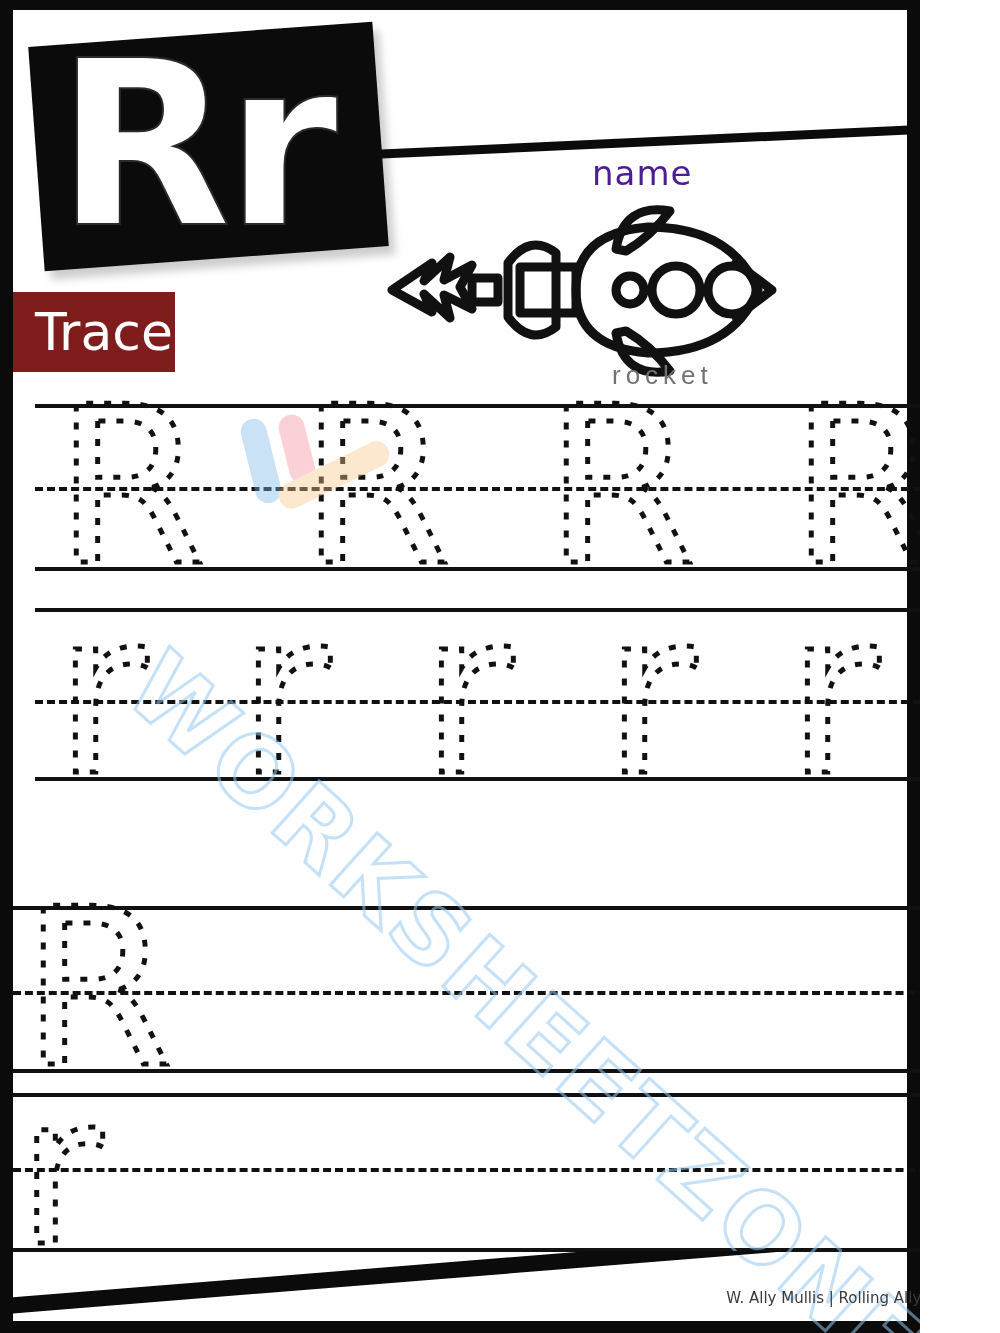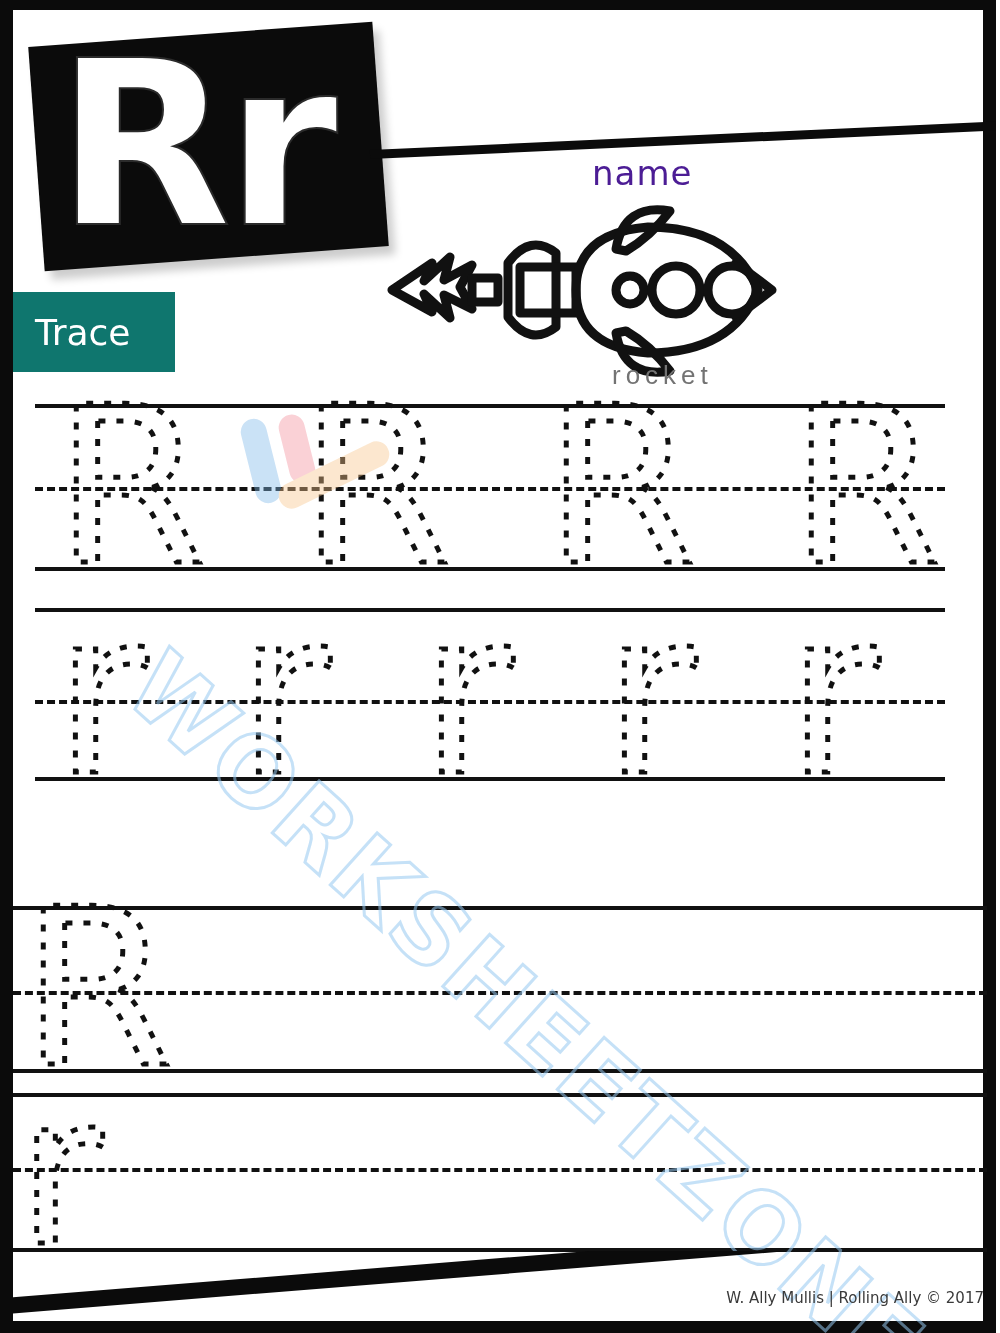--- a/index.html
+++ b/index.html
@@ -2,21 +2,21 @@
 <html><head>
 <meta charset="utf-8">
 <title>Letter Rr Handwriting Worksheet</title>
 <style>
   html,body{margin:0;padding:0;background:#ffffff;}
   body{
     font-family:"DejaVu Sans", sans-serif;
     width:1000px;height:1333px;overflow:hidden;position:relative;
   }
   #sheet{
-    position:absolute;left:0;top:0;width:996px;height:1333px;
+    position:absolute;left:0;top:0;width:920px;height:1333px;
     background:#ffffff;overflow:hidden;
   }
   
   .frame-top{position:absolute;left:0;top:0;width:1000px;height:10px;background:#0b0b0b;}
   .frame-bottom{position:absolute;left:0;bottom:0;width:1000px;height:12px;background:#0b0b0b;}
   .frame-left{position:absolute;left:0;top:0;width:13px;height:1333px;background:#0b0b0b;}
   .frame-right{position:absolute;right:0;top:0;width:13px;height:1333px;background:#0b0b0b;}
 
   
   .hdr-tile{
@@ -46,22 +46,22 @@
   
   .rocket-wrap{position:absolute;left:380px;top:185px;width:400px;height:210px;}
   .word-label{
     position:absolute;left:612px;top:360px;
     font-family:Liberation Sans, sans-serif;font-size:26px;color:#737373;
     letter-spacing:5px;
   }
 
   
   .tag{
-    position:absolute;background:#0f766e;color:#ffffff;
-    font-family:"DejaVu Sans", sans-serif;font-size:36px;
+    position:absolute;background:#7f1d1d;color:#ffffff;
+    font-family:"DejaVu Sans", sans-serif;font-size:52px;
     display:flex;align-items:center;padding-left:22px;letter-spacing:0px;
   }
   .tag-trace{left:13px;top:292px;width:140px;height:80px;}
   .tag-write{left:13px;top:806px;width:140px;height:80px;}
 
   
   .solid{position:absolute;height:4px;background:#111;}
   .dashed{
     position:absolute;height:0;border-top:4px dashed #111;
   }

